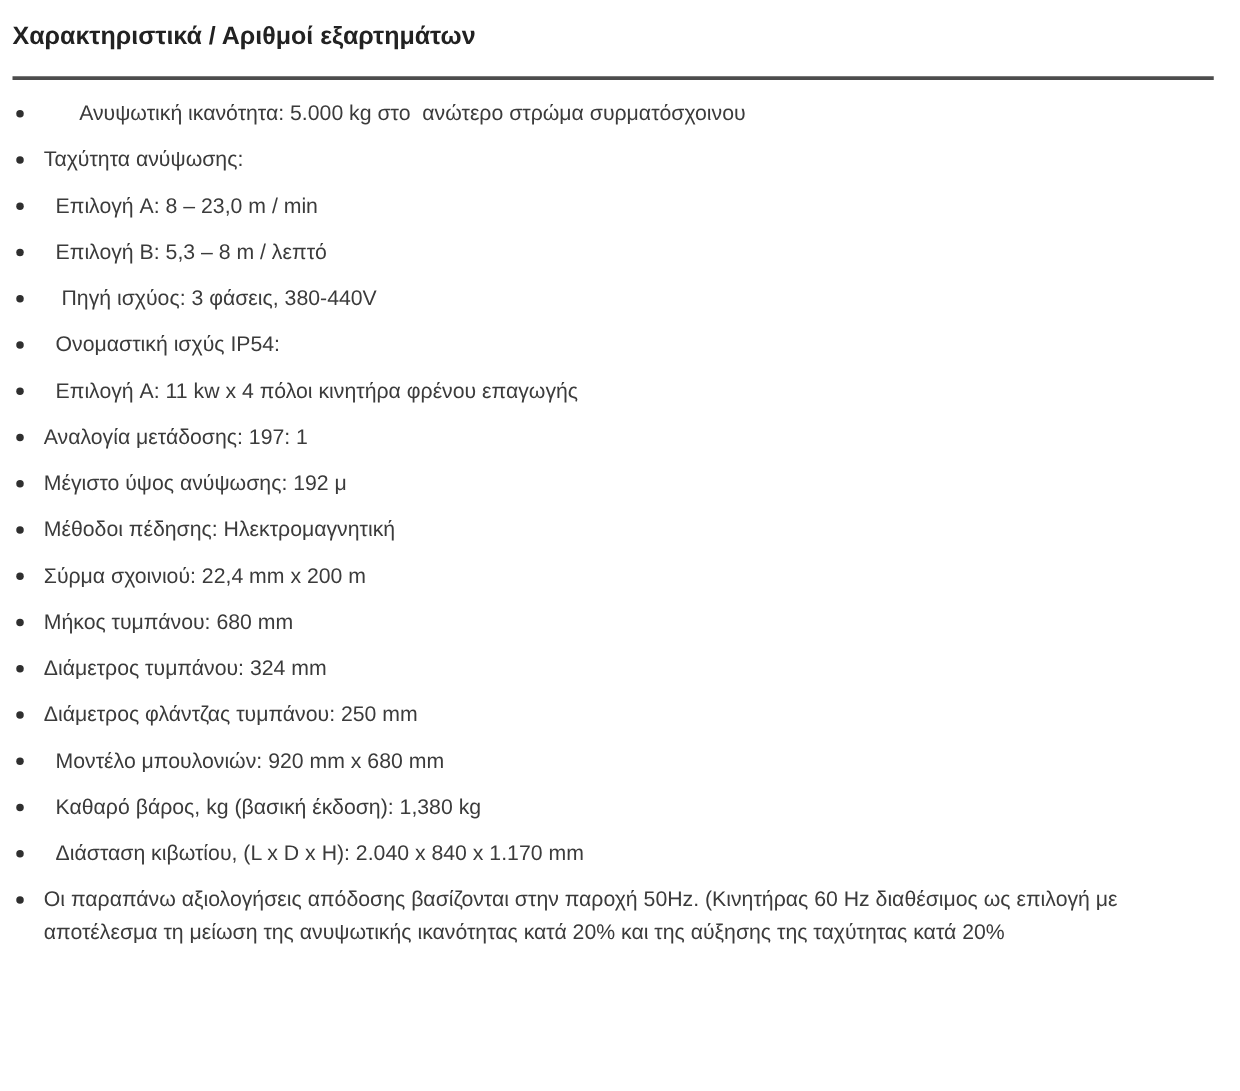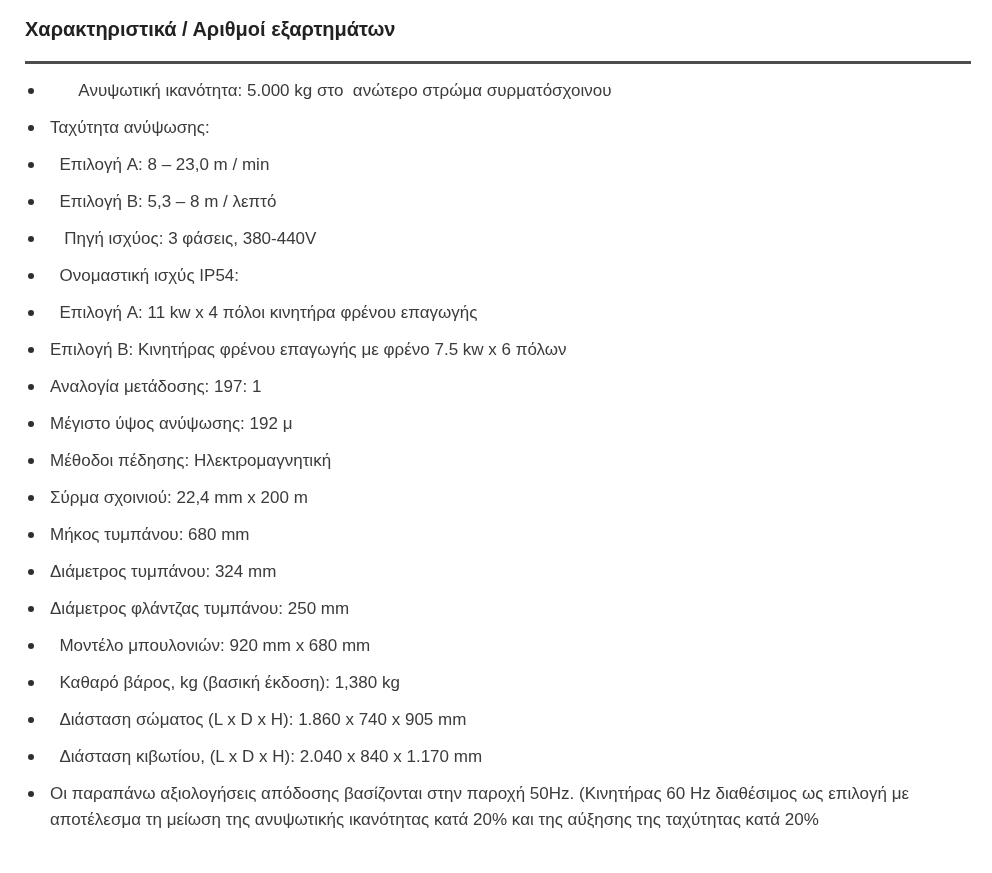--- a/index.html
+++ b/index.html
@@ -15,21 +15,21 @@
     padding: 0;
   }
   body {
     width: 992px;
     height: 873px;
     background: var(--bg);
     font-family: "Liberation Sans", "DejaVu Sans", sans-serif;
     overflow: hidden;
   }
   .doc {
-    padding: 16px 21px 0 25px;
+    padding: 16px 21px 0 10px;
   }
   .page-title {
     margin: 0;
     font-size: 20px;
     line-height: 26px;
     font-weight: bold;
     color: var(--heading);
   }
   .divider {
     height: 0;
@@ -94,24 +94,20 @@
       <li>
         <span class="dot"></span>
         <span class="txt">  Ονομαστική ισχύς IP54:</span>
       </li>
       <li>
         <span class="dot"></span>
         <span class="txt">  Επιλογή A: 11 kw x 4 πόλοι κινητήρα φρένου επαγωγής</span>
       </li>
       <li>
         <span class="dot"></span>
-        <span class="txt">Επιλογή B: Κινητήρας φρένου επαγωγής με φρένο 7.5 kw x 6 πόλων</span>
-      </li>
-      <li>
-        <span class="dot"></span>
         <span class="txt">Αναλογία μετάδοσης: 197: 1</span>
       </li>
       <li>
         <span class="dot"></span>
         <span class="txt">Μέγιστο ύψος ανύψωσης: 192 μ</span>
       </li>
       <li>
         <span class="dot"></span>
         <span class="txt">Μέθοδοι πέδησης: Ηλεκτρομαγνητική</span>
       </li>
@@ -134,24 +130,20 @@
       <li>
         <span class="dot"></span>
         <span class="txt">  Μοντέλο μπουλονιών: 920 mm x 680 mm</span>
       </li>
       <li>
         <span class="dot"></span>
         <span class="txt">  Καθαρό βάρος, kg (βασική έκδοση): 1,380 kg</span>
       </li>
       <li>
         <span class="dot"></span>
-        <span class="txt">  Διάσταση σώματος (L x D x H): 1.860 x 740 x 905 mm</span>
-      </li>
-      <li>
-        <span class="dot"></span>
         <span class="txt">  Διάσταση κιβωτίου, (L x D x H): 2.040 x 840 x 1.170 mm</span>
       </li>
       <li>
         <span class="dot"></span>
         <span class="txt">Οι παραπάνω αξιολογήσεις απόδοσης βασίζονται στην παροχή 50Hz. (Κινητήρας 60 Hz διαθέσιμος ως επιλογή με αποτέλεσμα τη μείωση της ανυψωτικής ικανότητας κατά 20% και της αύξησης της ταχύτητας κατά 20%</span>
       </li>
     </ul>
 </main>
 
 </body></html>

